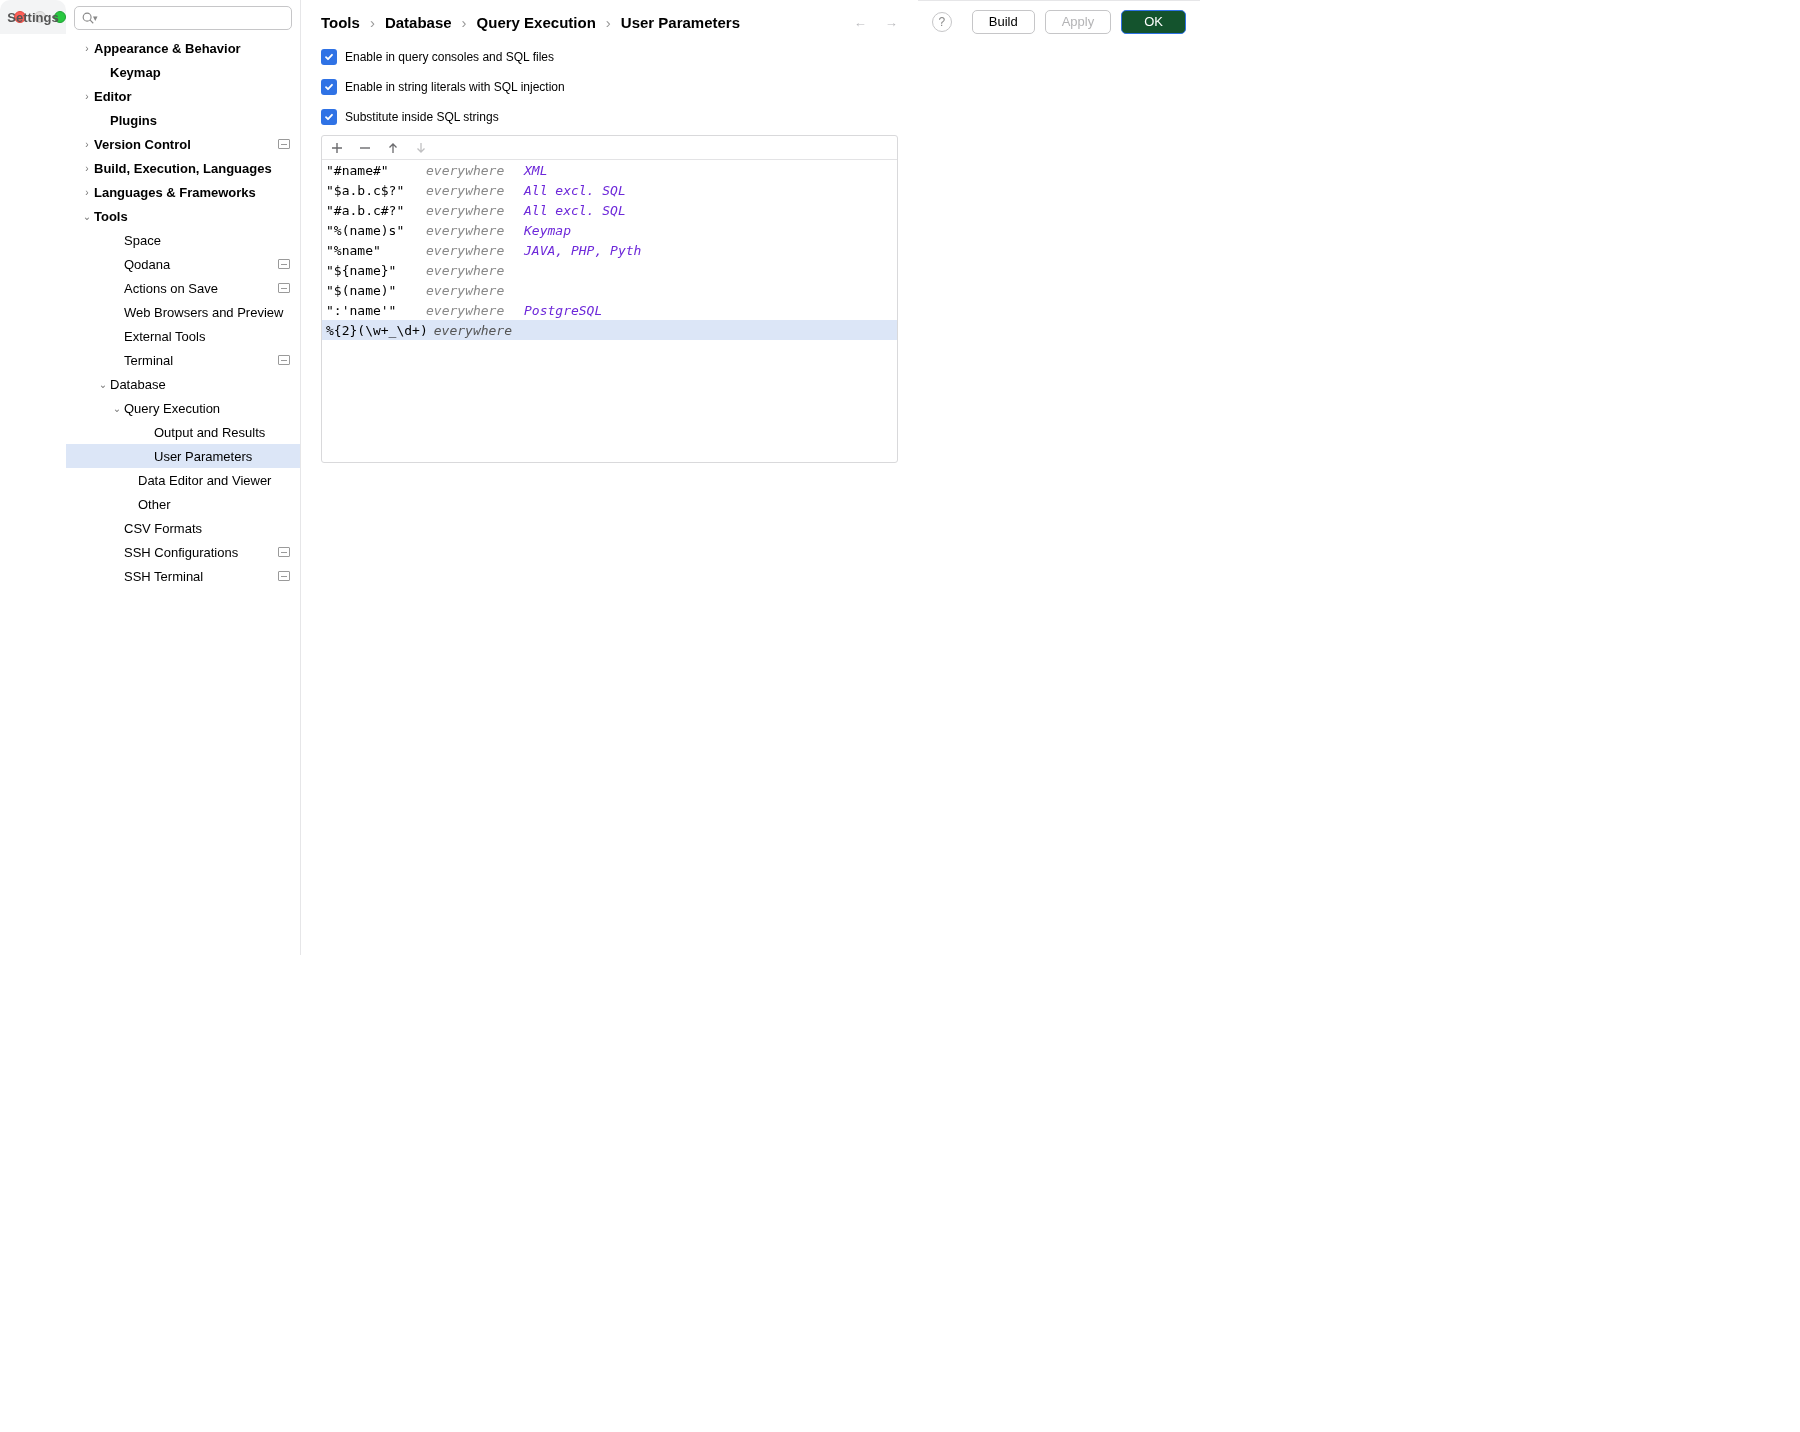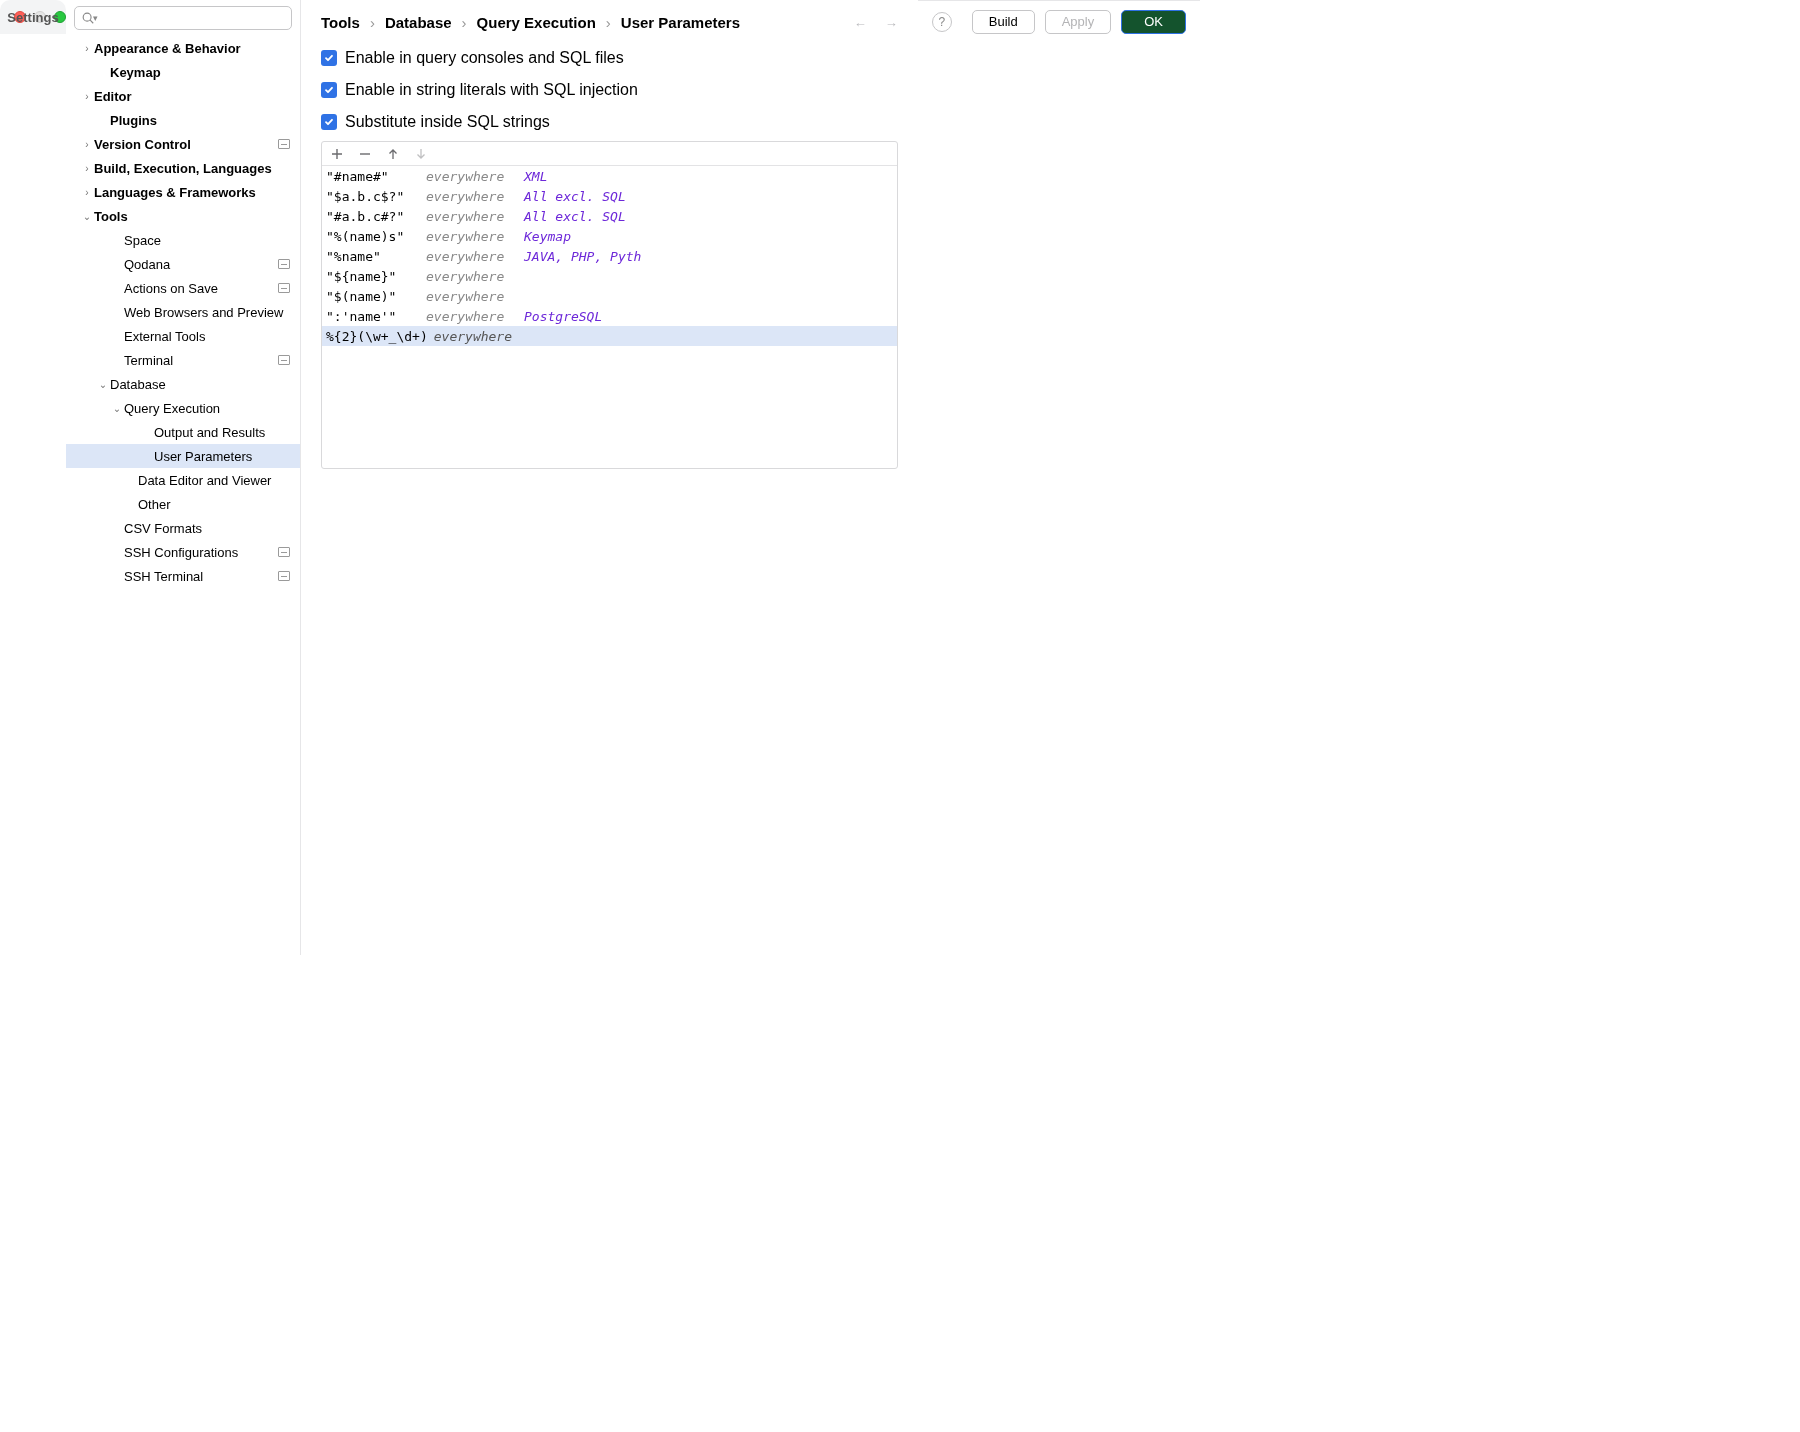--- a/index.html
+++ b/index.html
@@ -29,21 +29,21 @@
   .pad1 { padding-left: 30px; }
   .pad2 { padding-left: 44px; }
   .pad3 { padding-left: 58px; }
   .pad4 { padding-left: 74px; }
   .main { flex: 1; display: flex; flex-direction: column; min-width: 0; }
   .crumbs-row { display: flex; align-items: center; padding: 14px 20px 8px 20px; }
   .crumbs { font-size: 15px; font-weight: 600; display: flex; align-items: center; gap: 10px; color: #000; }
   .crumbs .sep { color: #999; font-weight: 400; }
   .nav-arrows { margin-left: auto; display: flex; gap: 18px; color: #b8b8bb; }
   .content { padding: 6px 20px 0 20px; flex: 1; display: flex; flex-direction: column; min-height: 0; }
-  .chk-row { display: flex; align-items: center; gap: 8px; margin: 4px 0 10px 0; font-size: 16px; }
+  .chk-row { display: flex; align-items: center; gap: 8px; margin: 4px 0 10px 0; font-size: 12px; }
   .chk { width: 16px; height: 16px; border-radius: 3px; background: #2f72e5; display: inline-flex; align-items: center; justify-content: center; }
   .chk svg { stroke: #fff; }
   .sect-label { margin-top: 10px; margin-bottom: 4px; font-size: 13px; color: #000; }
   .table-wrap { border: 1px solid #d9d9db; border-radius: 3px; flex: 0 0 auto; height: 328px; display: flex; flex-direction: column; }
   .tbl-toolbar { height: 24px; border-bottom: 1px solid #e3e3e5; display: flex; align-items: center; gap: 14px; padding: 0 8px; color: #6b6b6e; }
   .tbl-toolbar .ico { width: 14px; height: 14px; display: inline-flex; align-items: center; justify-content: center; cursor: pointer; }
   .tbl-toolbar .ico.disabled { color: #c0c0c2; cursor: default; }
   .rows { flex: 1; overflow: auto; font-size: 13px; font-family: ui-monospace, Menlo, Consolas, monospace; }
   .prow { display: flex; align-items: center; height: 20px; padding: 0 4px; }
   .prow.sel { background: #dce6f7; }

